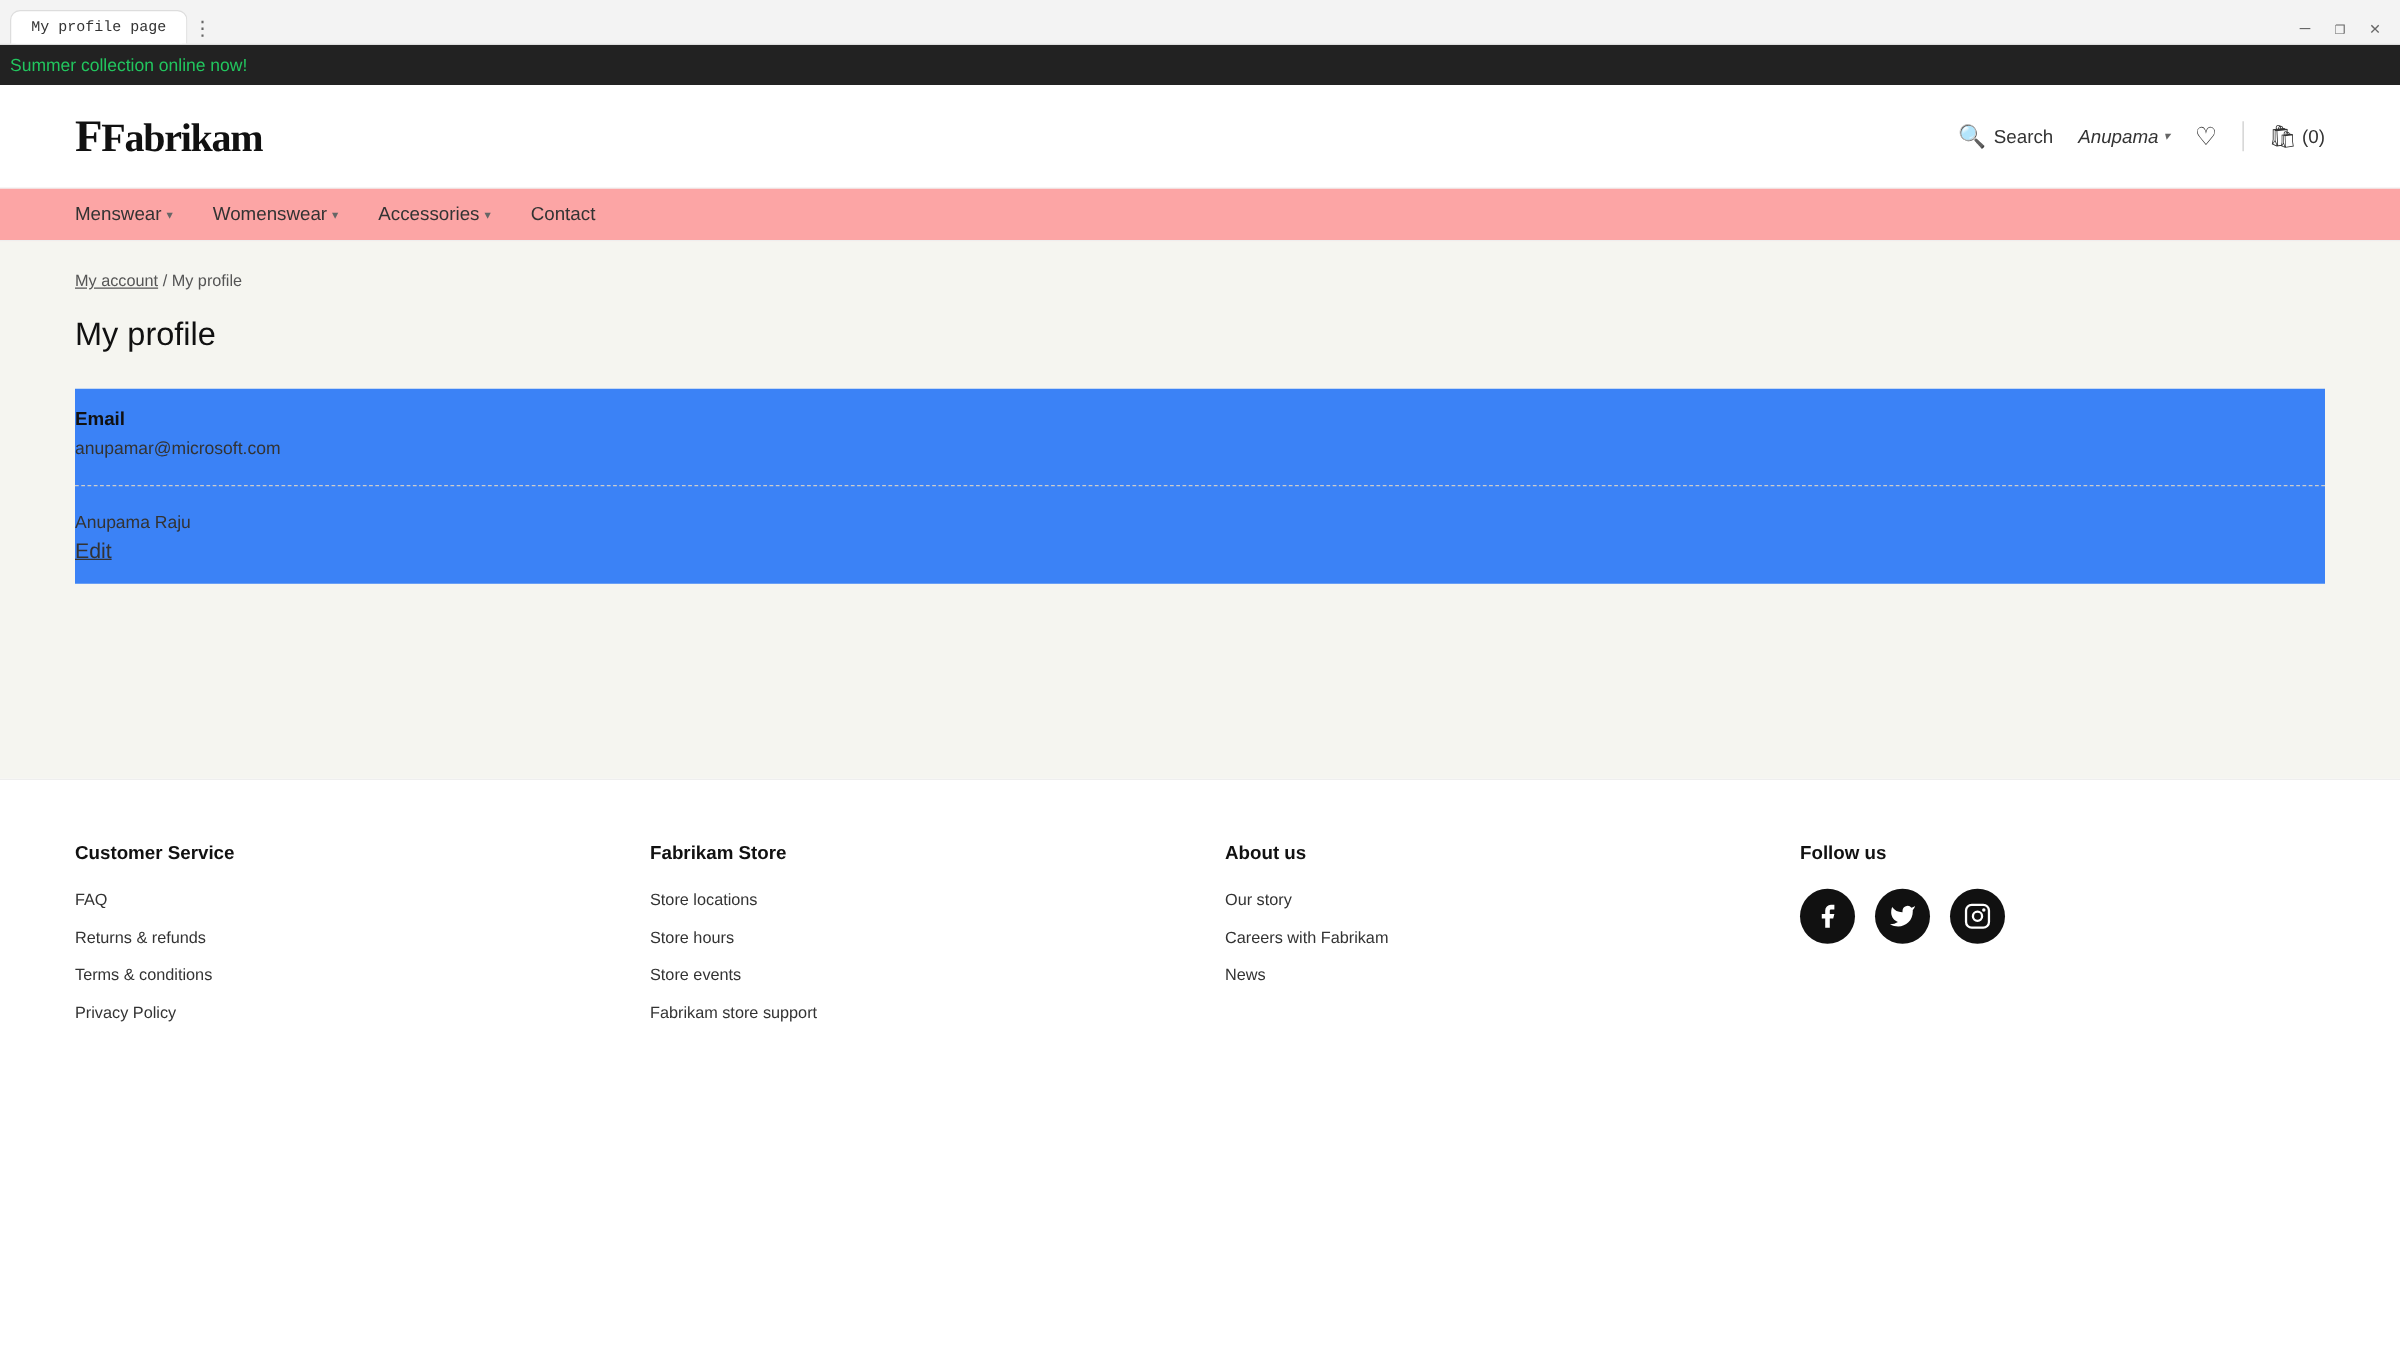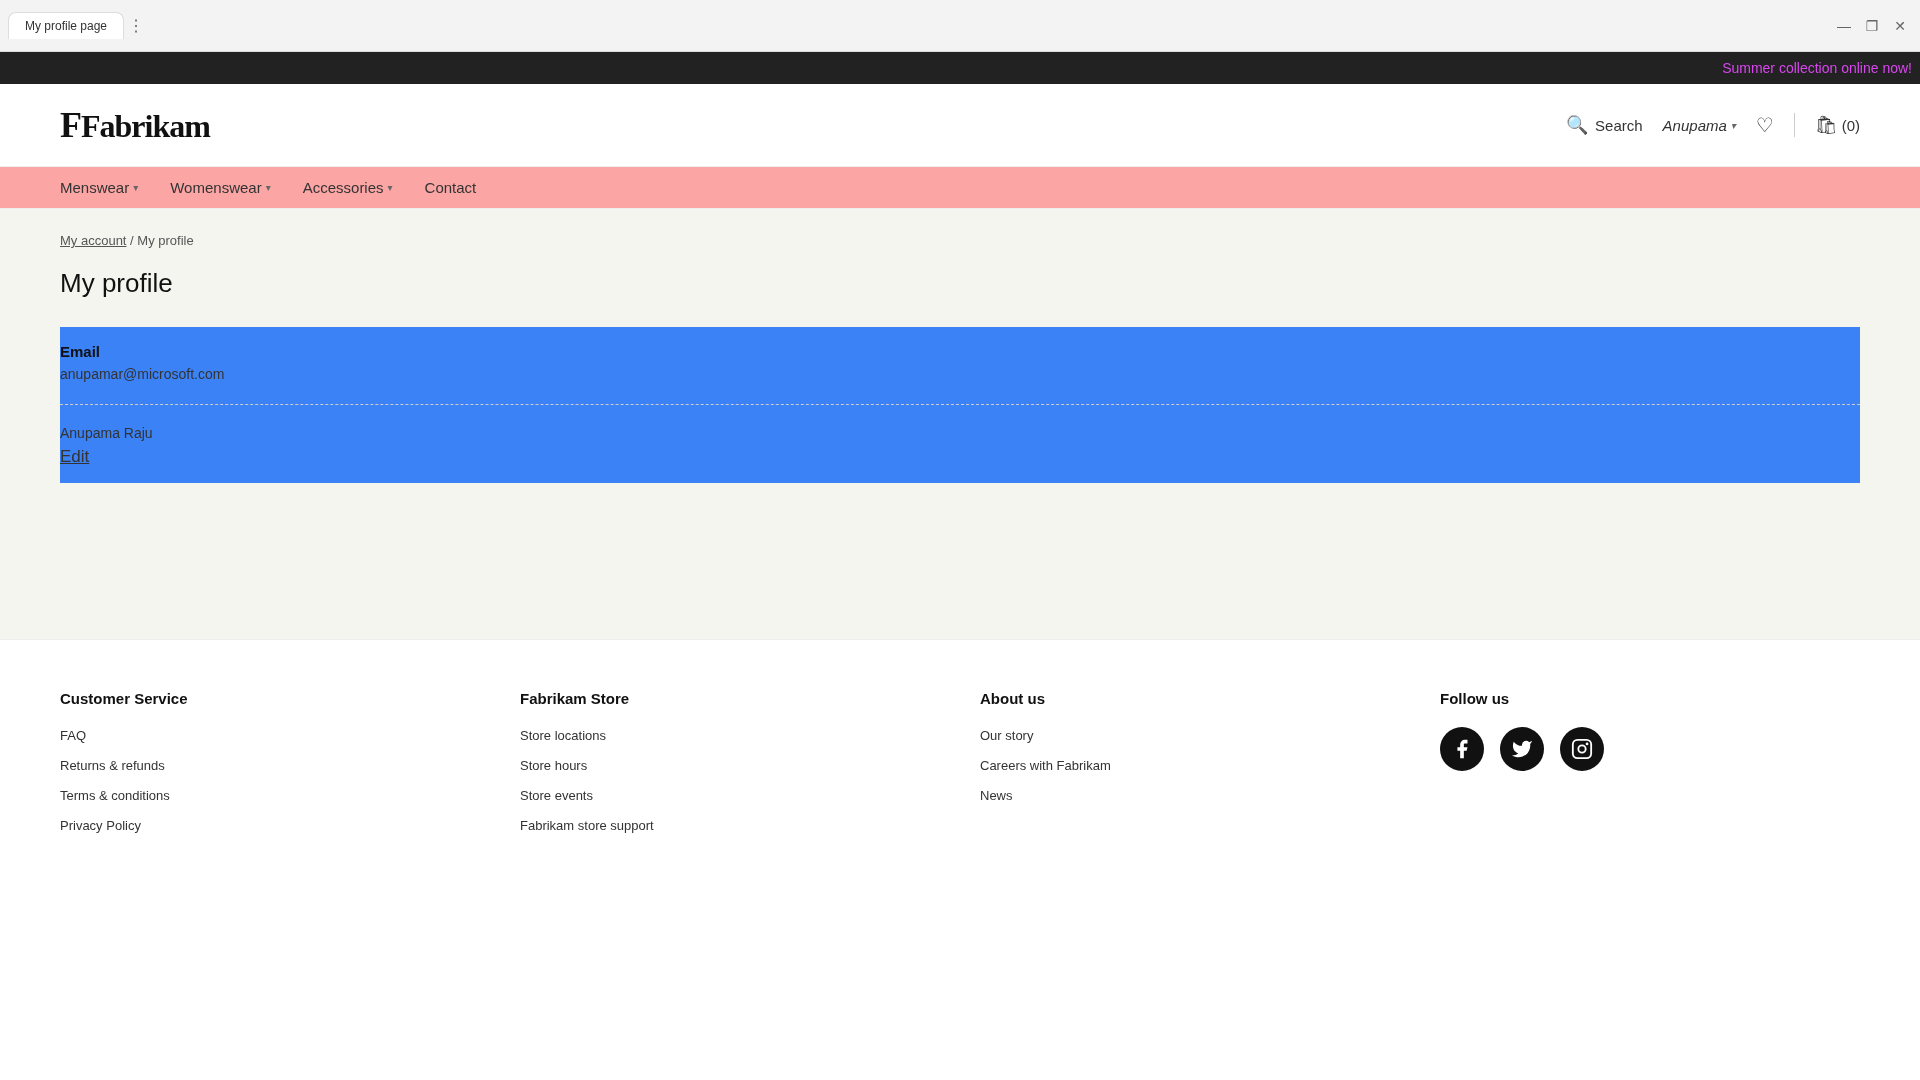--- a/index.html
+++ b/index.html
@@ -4,24 +4,25 @@
   <title>My profile page</title>
   <style>
     * { margin: 0; padding: 0; box-sizing: border-box; }
     body { font-family: 'Segoe UI', Arial, sans-serif; font-size: 14px; color: #333; background: #fff; }
 
     
     .browser-chrome {
       background: #f3f3f3;
       border-bottom: 1px solid #ddd;
       display: flex;
-      align-items: center;
+      align-items: flex-end;
       padding: 0 8px;
-      height: 52px;
+      height: 36px;
       font-size: 12px;
+      font-family: Liberation Mono, monospace;
     }
     .browser-tab {
       background: #fff;
       padding: 6px 16px;
       border-radius: 8px 8px 0 0;
       font-size: 12px;
       display: flex;
       align-items: center;
       gap: 8px;
       border: 1px solid #ddd;
@@ -49,22 +50,22 @@
       align-items: center;
       justify-content: center;
       color: #666;
       font-size: 16px;
       margin-right: 4px;
     }
 
     
     .announcement-bar {
       background: #222;
-      color: #d946ef;
-      text-align: right;
+      color: #22c55e;
+      text-align: left;
       padding: 8px;
       font-size: 14px;
     }
 
     
     .site-header {
       background: #fff;
       padding: 20px 60px;
       display: flex;
       align-items: center;

